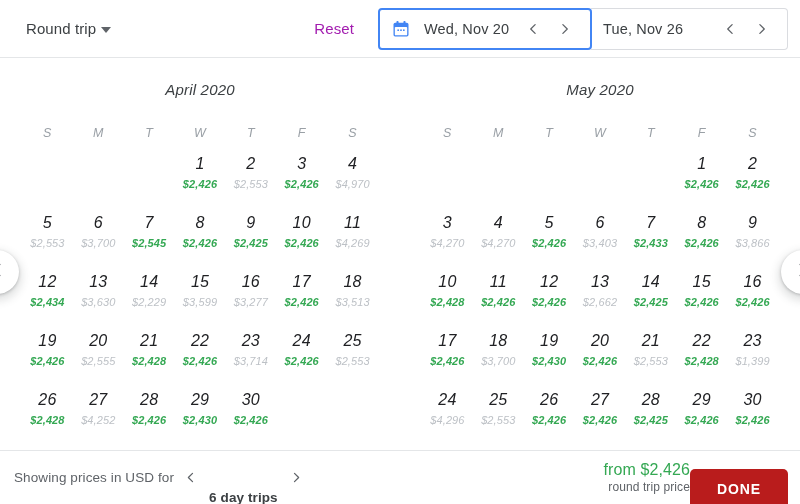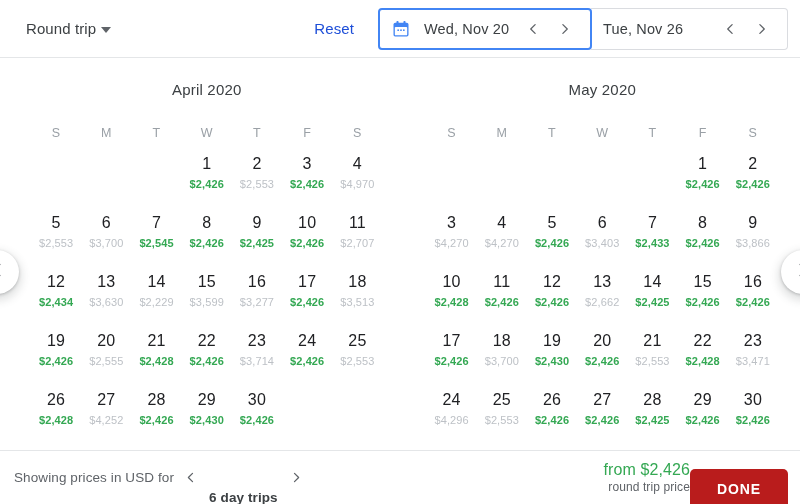--- a/index.html
+++ b/index.html
@@ -45,21 +45,21 @@
     border-top: 6px solid #5f6368;
     margin-top: 2px;
   }
   .header-right {
     margin-left: auto;
     display: flex;
     align-items: center;
   }
   .reset-btn {
     font-size: 15px;
-    color: #1d4ed8;
+    color: #a21caf;
     letter-spacing: .1px;
     cursor: pointer;
     padding: 6px 10px;
     margin-right: 14px;
     background: none;
     border: none;
     font-family: inherit;
   }
   .date-field {
     height: 42px;
@@ -109,22 +109,23 @@
     cursor: pointer;
     border-radius: 50%;
   }
   .chev svg { display:block; }
 
   
   .calendars {
     flex: 1 1 auto;
     display: flex;
     position: relative;
-    padding: 14px 0 0 9px;
+    padding: 14px 0 0 0;
     overflow: hidden;
+    font-style: italic;
   }
   .month {
     width: 50%;
     padding: 0 22px;
   }
   .month-title {
     text-align: center;
     font-size: 15px;
     color: #3c4043;
     letter-spacing: .2px;
@@ -378,21 +379,21 @@
             <div class="day-cell">
               <div class="day-num">9</div>
               <div class="day-price price-low">$2,425</div>
             </div>
             <div class="day-cell">
               <div class="day-num">10</div>
               <div class="day-price price-low">$2,426</div>
             </div>
             <div class="day-cell">
               <div class="day-num">11</div>
-              <div class="day-price price-high">$2,707</div>
+              <div class="day-price price-high">$4,269</div>
             </div>
           </div>
           <div class="week-row">
             <div class="day-cell">
               <div class="day-num">12</div>
               <div class="day-price price-low">$2,434</div>
             </div>
             <div class="day-cell">
               <div class="day-num">13</div>
               <div class="day-price price-high">$3,630</div>
@@ -582,21 +583,21 @@
             <div class="day-cell">
               <div class="day-num">21</div>
               <div class="day-price price-high">$2,553</div>
             </div>
             <div class="day-cell">
               <div class="day-num">22</div>
               <div class="day-price price-low">$2,428</div>
             </div>
             <div class="day-cell">
               <div class="day-num">23</div>
-              <div class="day-price price-high">$3,471</div>
+              <div class="day-price price-high">$1,399</div>
             </div>
           </div>
           <div class="week-row">
             <div class="day-cell">
               <div class="day-num">24</div>
               <div class="day-price price-high">$4,296</div>
             </div>
             <div class="day-cell">
               <div class="day-num">25</div>
               <div class="day-price price-high">$2,553</div>

